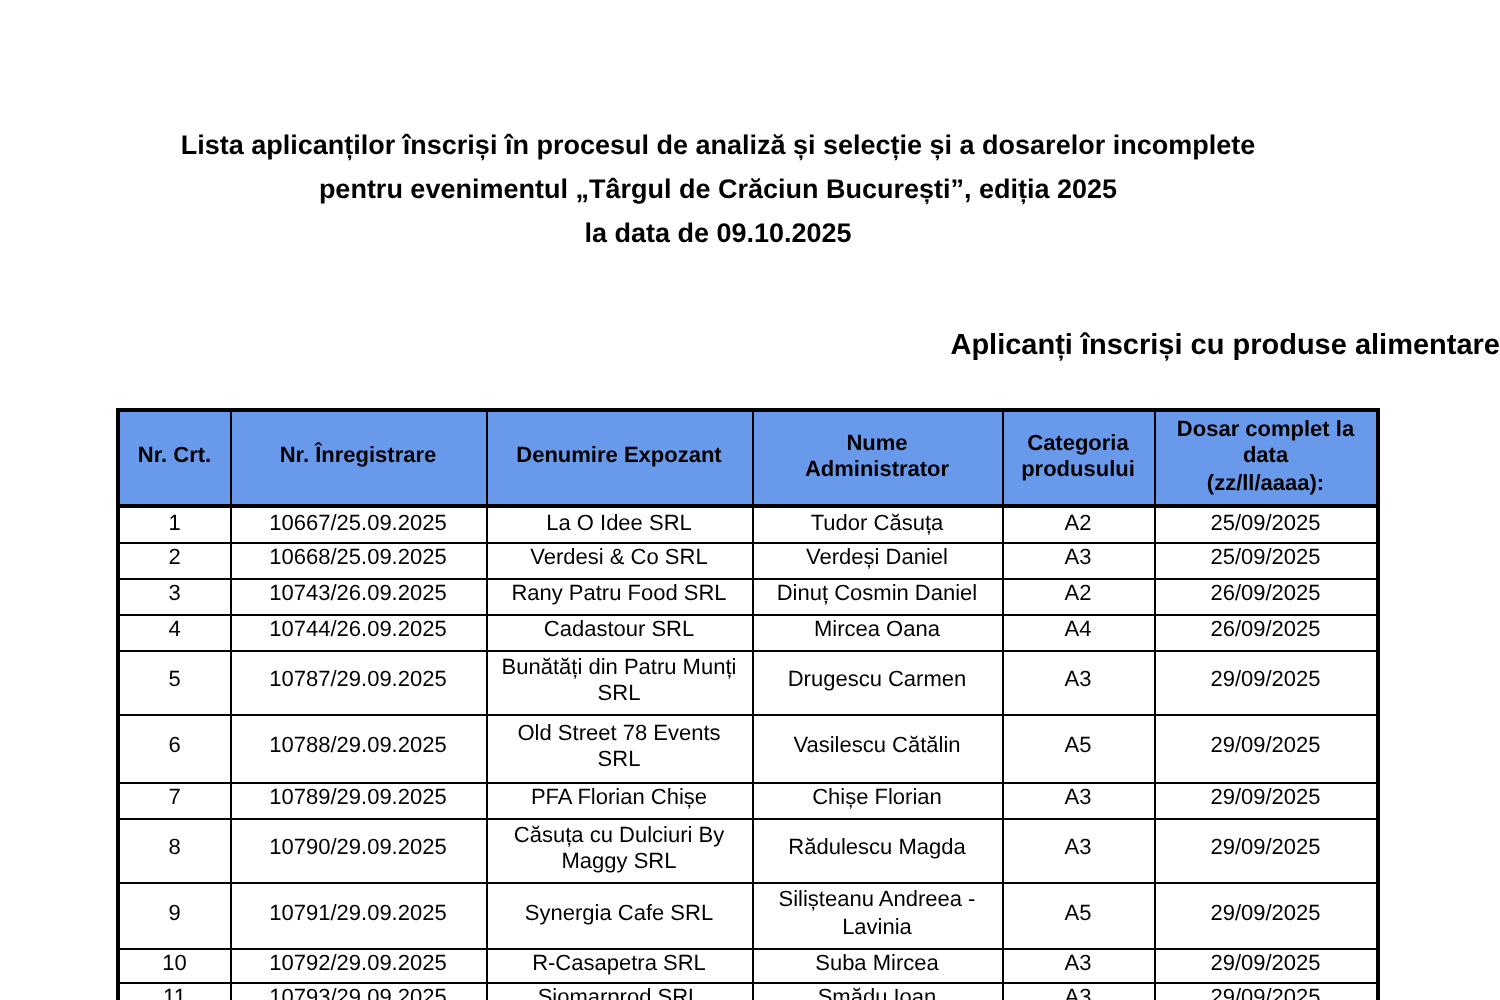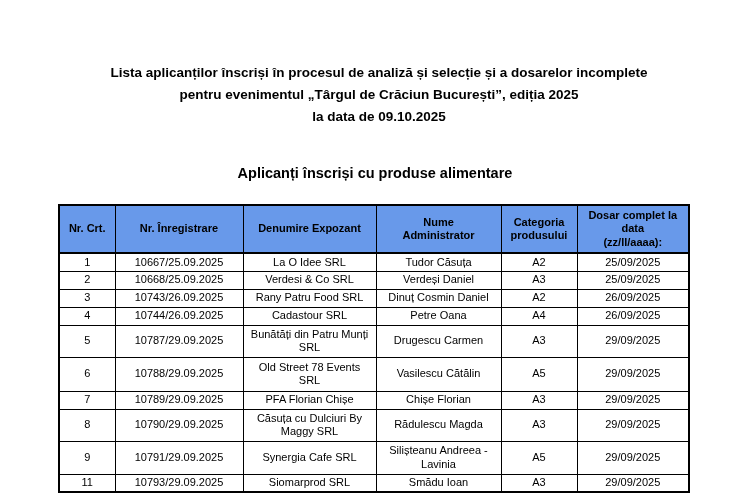--- a/index.html
+++ b/index.html
@@ -10,25 +10,24 @@
     font-family: "Liberation Sans", sans-serif;
     color: #000000;
   }
   .page { position: relative; width: 750px; height: 500px; background: #ffffff; }
 
   .doc-title {
     position: absolute; top: 62px; left: 0; width: 718px;
     text-align: center; font-weight: bold;
     font-size: 13.5px; line-height: 22px;
     white-space: pre-line;
-    padding-left: 20px;
   }
   .section-title {
     position: absolute; top: 165px; left: 0; width: 750px;
-    text-align: center; font-weight: bold; font-size: 14.5px;
+    text-align: right; font-weight: bold; font-size: 14.5px;
   }
 
   table.applicants {
     position: absolute; top: 204px; left: 58px;
     width: 630px; table-layout: fixed;
     border-collapse: collapse;
     border: 2px solid #000;
     font-size: 11px;
   }
   table.applicants col.c1 { width: 56px; }
@@ -114,21 +113,21 @@
         <td>10743/26.09.2025</td>
         <td>Rany Patru Food SRL</td>
         <td>Dinuț Cosmin Daniel</td>
         <td>A2</td>
         <td>26/09/2025</td>
       </tr>
       <tr class="h18">
         <td>4</td>
         <td>10744/26.09.2025</td>
         <td>Cadastour SRL</td>
-        <td>Petre Oana</td>
+        <td>Mircea Oana</td>
         <td>A4</td>
         <td>26/09/2025</td>
       </tr>
       <tr class="h32">
         <td>5</td>
         <td>10787/29.09.2025</td>
         <td>Bunătăți din Patru Munți SRL</td>
         <td>Drugescu Carmen</td>
         <td>A3</td>
         <td>29/09/2025</td>
@@ -158,20 +157,28 @@
         <td>29/09/2025</td>
       </tr>
       <tr class="h33">
         <td>9</td>
         <td>10791/29.09.2025</td>
         <td>Synergia Cafe SRL</td>
         <td>Silișteanu Andreea - Lavinia</td>
         <td>A5</td>
         <td>29/09/2025</td>
       </tr>
+      <tr class="h17">
+        <td>10</td>
+        <td>10792/29.09.2025</td>
+        <td>R-Casapetra SRL</td>
+        <td>Suba Mircea</td>
+        <td>A3</td>
+        <td>29/09/2025</td>
+      </tr>
       <tr class="h18">
         <td>11</td>
         <td>10793/29.09.2025</td>
         <td>Siomarprod SRL</td>
         <td>Smădu Ioan</td>
         <td>A3</td>
         <td>29/09/2025</td>
       </tr>
     </tbody>
   </table>

